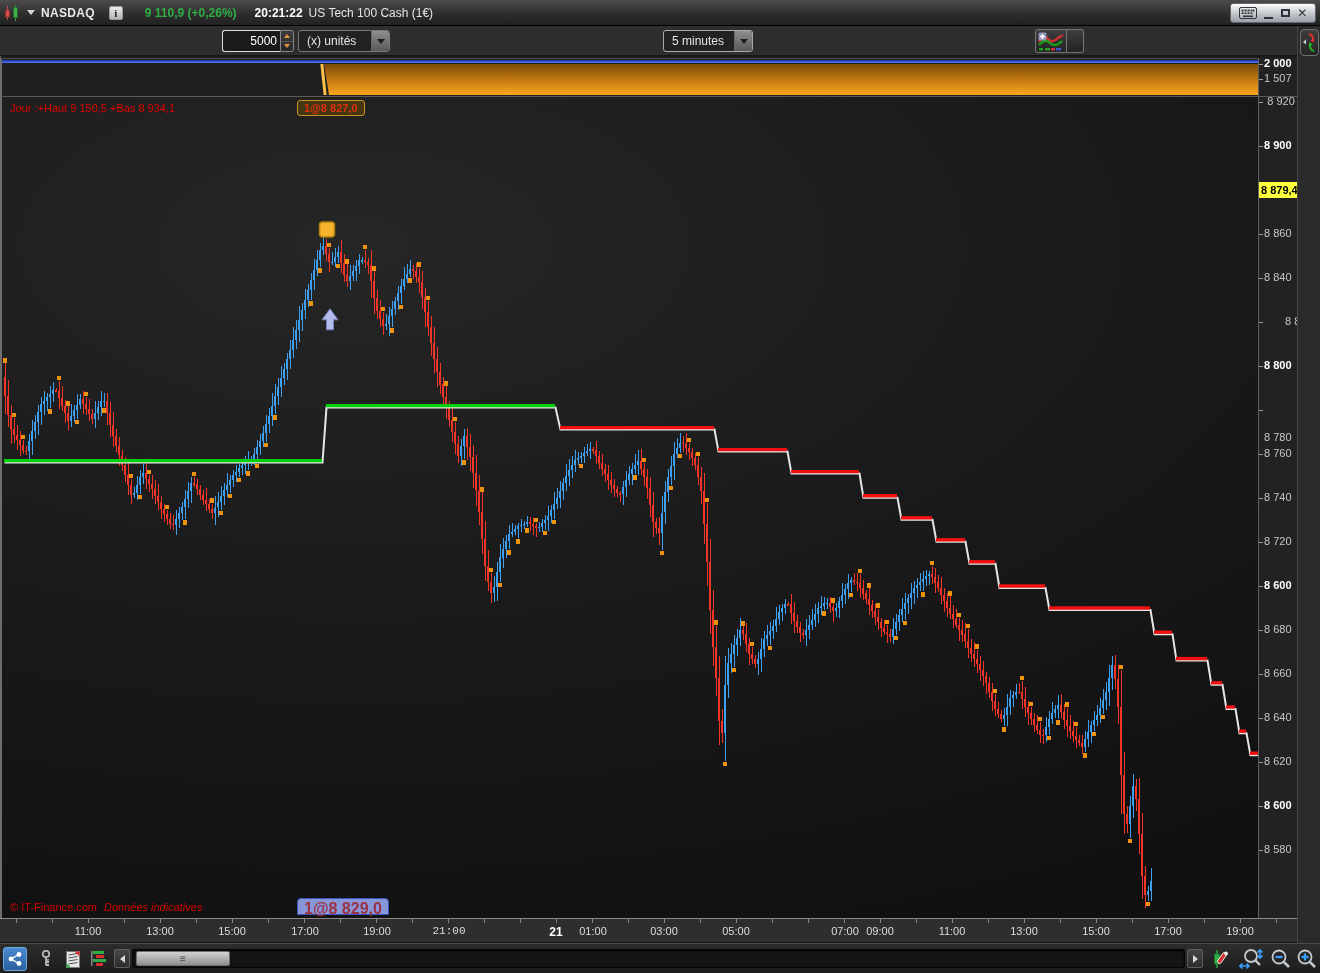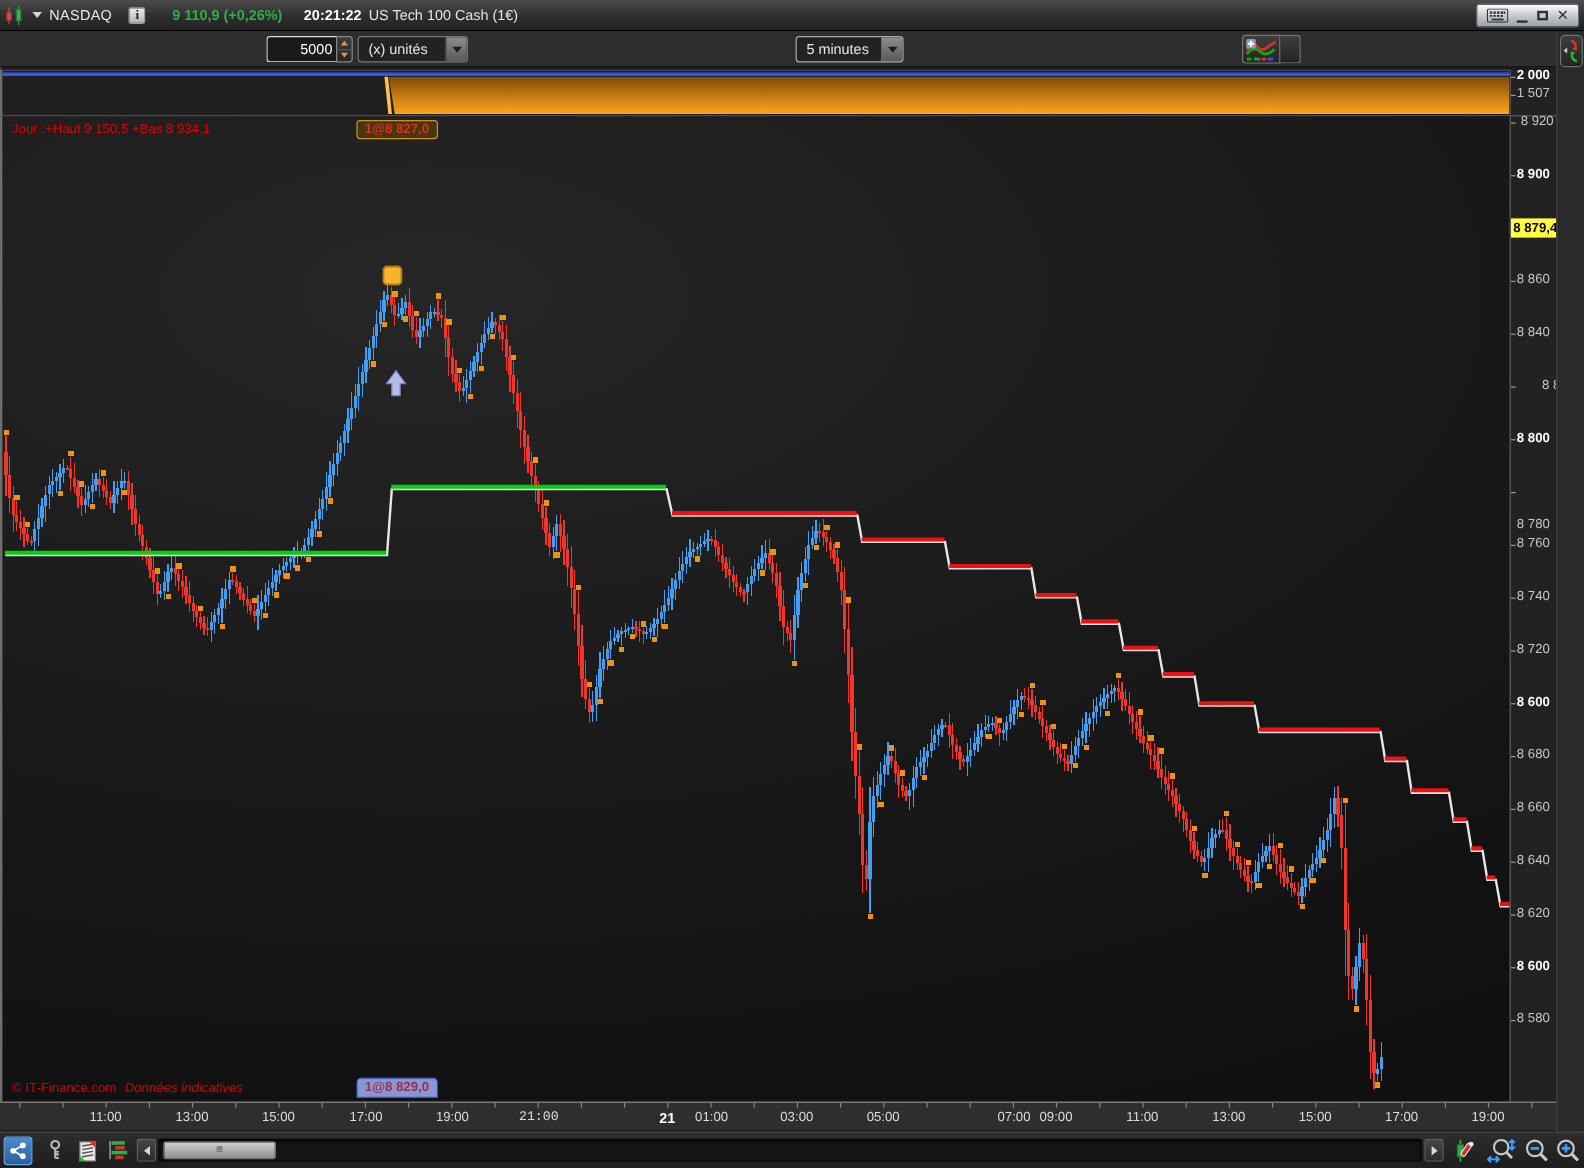--- a/index.html
+++ b/index.html
@@ -9,21 +9,21 @@
     font-family:"Liberation Sans","DejaVu Sans",sans-serif;
     background:#1b1b1b;box-shadow:inset 0 0 0 1px #5f5f5f;
   }
   
   .titlebar{position:absolute;left:0;top:0;width:1320px;height:26px;
     background:linear-gradient(#4c4c4c,#2e2e2e 55%,#212121);
     border-bottom:1px solid #000;display:flex;align-items:center;color:#e8e8e8;font-size:12px;}
   .titlebar .candles{margin-left:4px;}
   .caret-down{width:0;height:0;border-left:4px solid transparent;border-right:4px solid transparent;border-top:5px solid #d8d8d8;display:inline-block;}
   .tb-caret{margin:0 6px 0 6px;}
-  .tb-name{font-weight:normal;letter-spacing:.3px;text-align:center;}
+  .tb-name{font-weight:bold;letter-spacing:.3px;text-align:center;}
   .info-btn{margin-left:14px;width:14px;height:14px;border:1px solid #9a9a9a;border-radius:2px;
     background:linear-gradient(#ececec,#b4b4b4);color:#1d1d1d;font-family:"Liberation Serif","DejaVu Serif",serif;
     font-weight:bold;font-size:11px;line-height:12px;text-align:center;}
   .tb-quote{margin-left:22px;color:#2fae46;font-weight:bold;}
   .tb-time{margin-left:18px;font-weight:bold;color:#fff;}
   .tb-desc{margin-left:6px;color:#e4e4e4;}
   .win-controls{position:absolute;right:4px;top:3px;height:20px;width:86px;border-radius:3px;
     border:1px solid #61666e;background:linear-gradient(#fdfdfd,#c7cacf 50%,#9aa0a8);
     display:flex;align-items:center;justify-content:space-evenly;color:#2e333b;}
   .win-controls .glyph{font-size:12px;font-weight:bold;line-height:18px;}
@@ -59,21 +59,21 @@
     clip-path:polygon(0 0,100% 0,100% 100%,5px 100%);}
   .orange-edge{position:absolute;left:320px;top:5px;bottom:1px;width:3px;background:#ffc14a;transform:skewX(6deg);}
   .chart-pane{position:absolute;left:0;top:97px;width:1258px;height:821px;overflow:hidden;
     border-left:2px solid #6e6e6e;
     background:radial-gradient(120% 90% at 28% 18%,#262626 0%,#1b1b1b 45%,#101010 100%);}
   .chart-pane svg{position:absolute;left:0;top:0;}
   .ov-day{position:absolute;left:8px;top:5px;color:#e00000;font-size:11px;}
   .ov-tag-top{position:absolute;left:295px;top:3px;height:16px;padding:1px 6px;border:1px solid #c8922a;
     border-radius:3px;background:#463712;color:#e03010;font-size:11px;font-weight:bold;}
   .ov-tag-bottom{position:absolute;left:295px;top:801px;height:17px;padding:1px 6px;border:1px solid #3b55c0;
-    border-radius:4px 4px 0 0;background:#8успех;background:#8997d8;color:#993344;font-size:11px;font-weight:bold;}
+    border-radius:4px 4px 0 0;background:#8успех;background:#8997d8;color:#993344;font-size:16px;font-weight:bold;}
   .ov-copy{position:absolute;left:8px;top:804px;color:#d40000;font-size:11px;white-space:nowrap;}
   .ov-copy .it{font-style:italic;margin-left:7px;}
   
   .price-axis{position:absolute;left:1258px;top:58px;width:39px;height:860px;background:#222;
     border-left:1px solid #606060;overflow:hidden;}
   .pa-sep{position:absolute;left:0;top:38px;width:100%;height:1px;background:#5a5a5a;}
   .pa-label{position:absolute;left:5px;width:34px;color:#c6c6c6;font-size:11px;white-space:nowrap;}
   .pa-label.bold{color:#fff;font-weight:bold;}
   .pa-tick{position:absolute;left:0;width:4px;height:1px;background:#9a9a9a;}
   .pa-current{position:absolute;left:0;top:124px;width:39px;height:16px;background:#ffff3d;color:#000;

